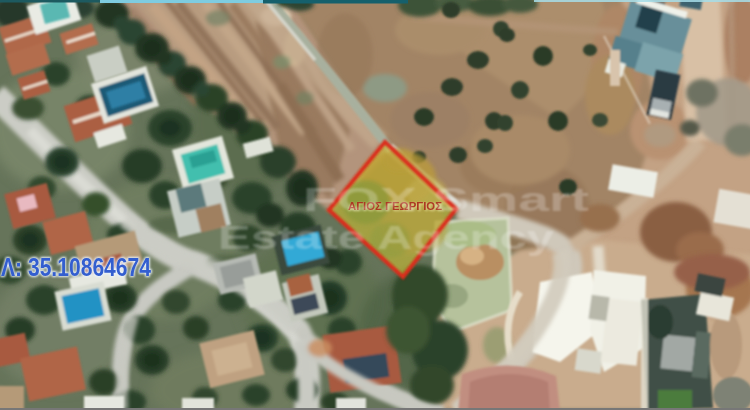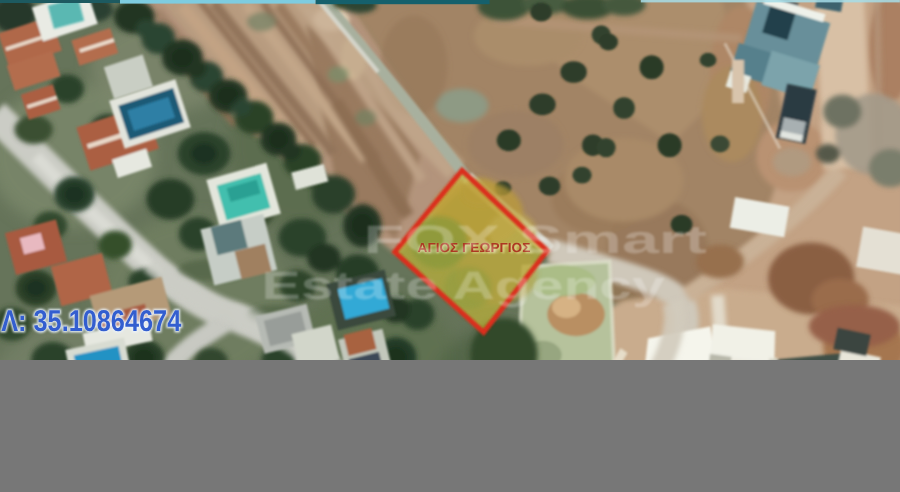--- a/index.html
+++ b/index.html
@@ -1,16 +1,16 @@
 <!DOCTYPE html>
 <html><head>
 <meta charset="utf-8">
 <style>
 html,body{margin:0;padding:0;background:#777;}
-#stage{position:relative;width:750px;height:300px;overflow:hidden;font-family:"Liberation Sans",sans-serif;}
+#stage{position:relative;width:750px;height:408px;overflow:hidden;font-family:"Liberation Sans",sans-serif;}
 </style>
 </head>
 <body>
 <div id="stage">
 <svg width="750" height="410" viewBox="0 0 750 410">
 <defs>
 <filter id="b1" x="-20%" y="-20%" width="140%" height="140%">
           <feGaussianBlur stdDeviation="1.1"></feGaussianBlur>
         </filter>
 <filter id="b2" x="-20%" y="-20%" width="140%" height="140%">

